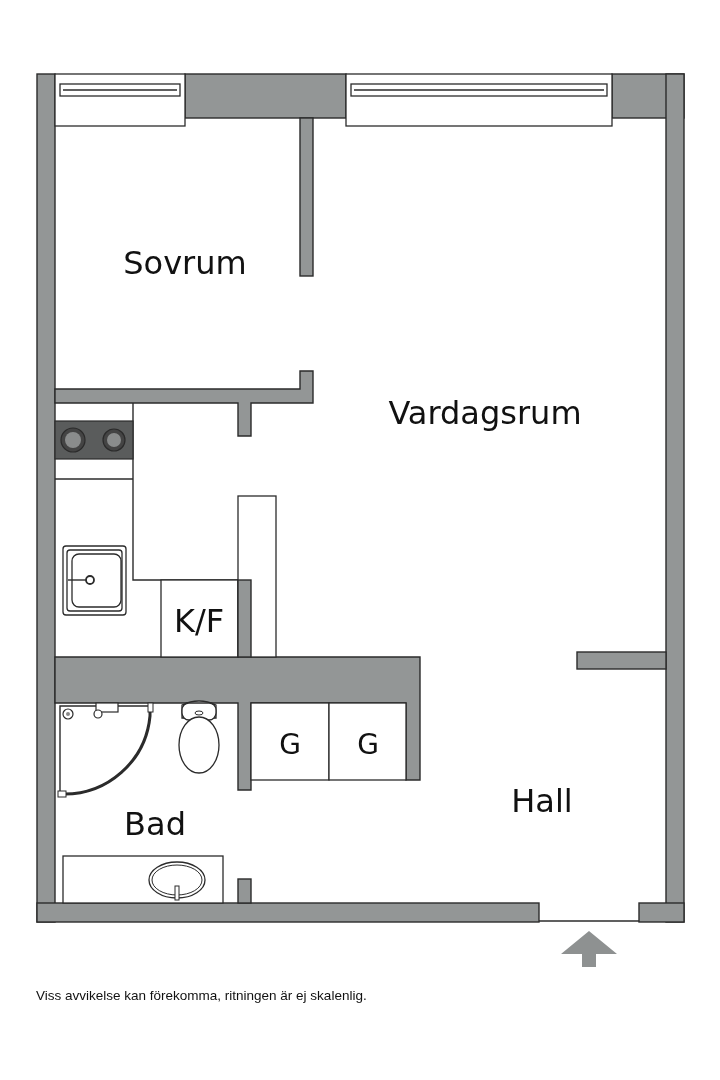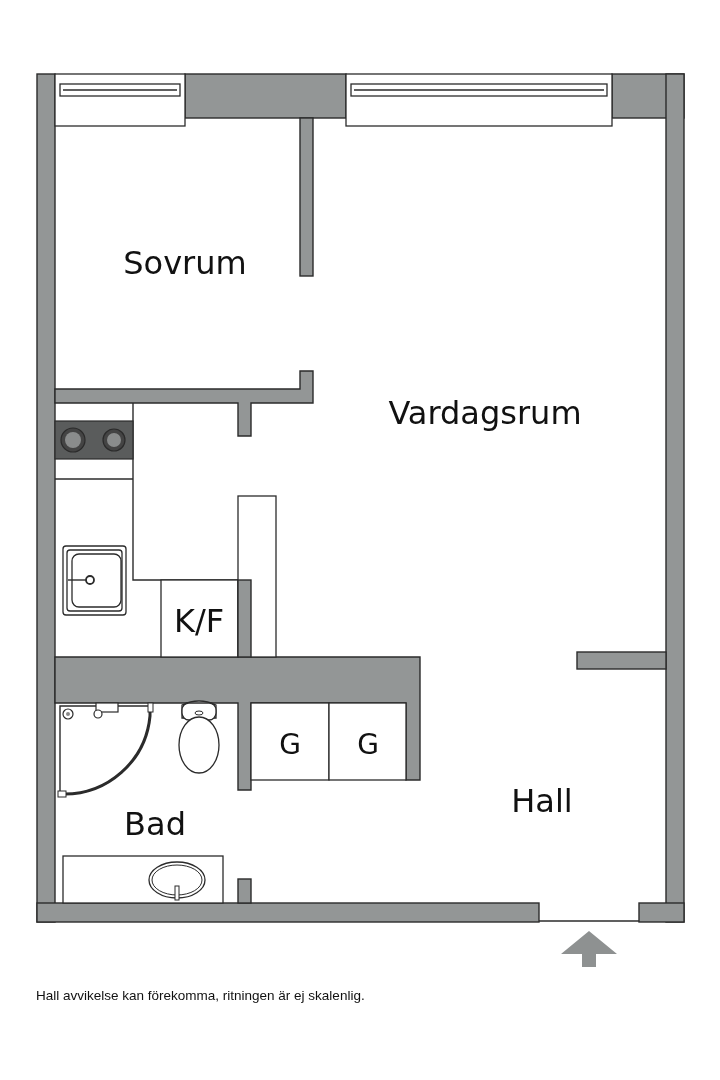--- a/index.html
+++ b/index.html
@@ -113,13 +113,13 @@
 
   <text class="room-label" x="185" y="274" font-size="32" text-anchor="middle">Sovrum</text>
   <text class="room-label" x="485" y="424" font-size="32" text-anchor="middle">Vardagsrum</text>
   <text class="room-label" x="199" y="632" font-size="32" text-anchor="middle">K/F</text>
   <text class="room-label" x="155" y="835" font-size="32" text-anchor="middle">Bad</text>
   <text class="room-label" x="542" y="812" font-size="32" text-anchor="middle">Hall</text>
   <text class="room-label" x="290" y="754" font-size="28" text-anchor="middle">G</text>
   <text class="room-label" x="368" y="754" font-size="28" text-anchor="middle">G</text>
 </svg>
 
-<div class="disclaimer">Hall avvikelse kan förekomma, ritningen är ej skalenlig.</div>
+<div class="disclaimer">Viss avvikelse kan förekomma, ritningen är ej skalenlig.</div>
 
 </body></html>

